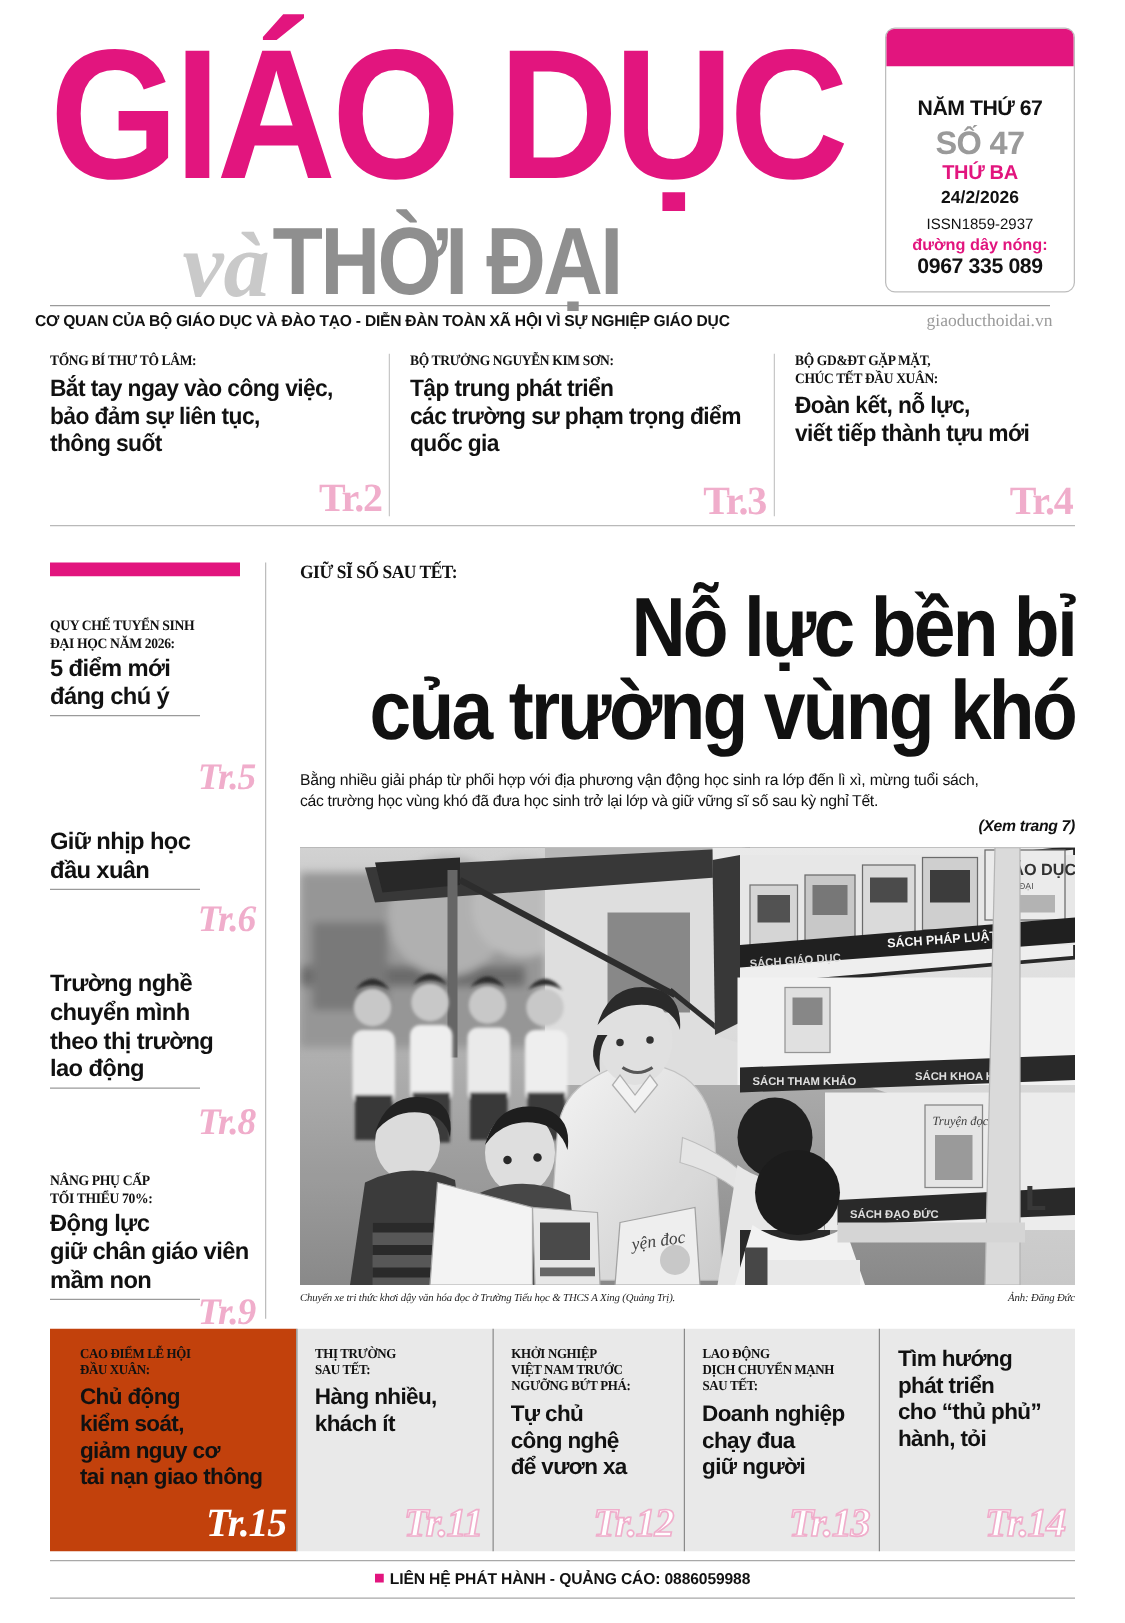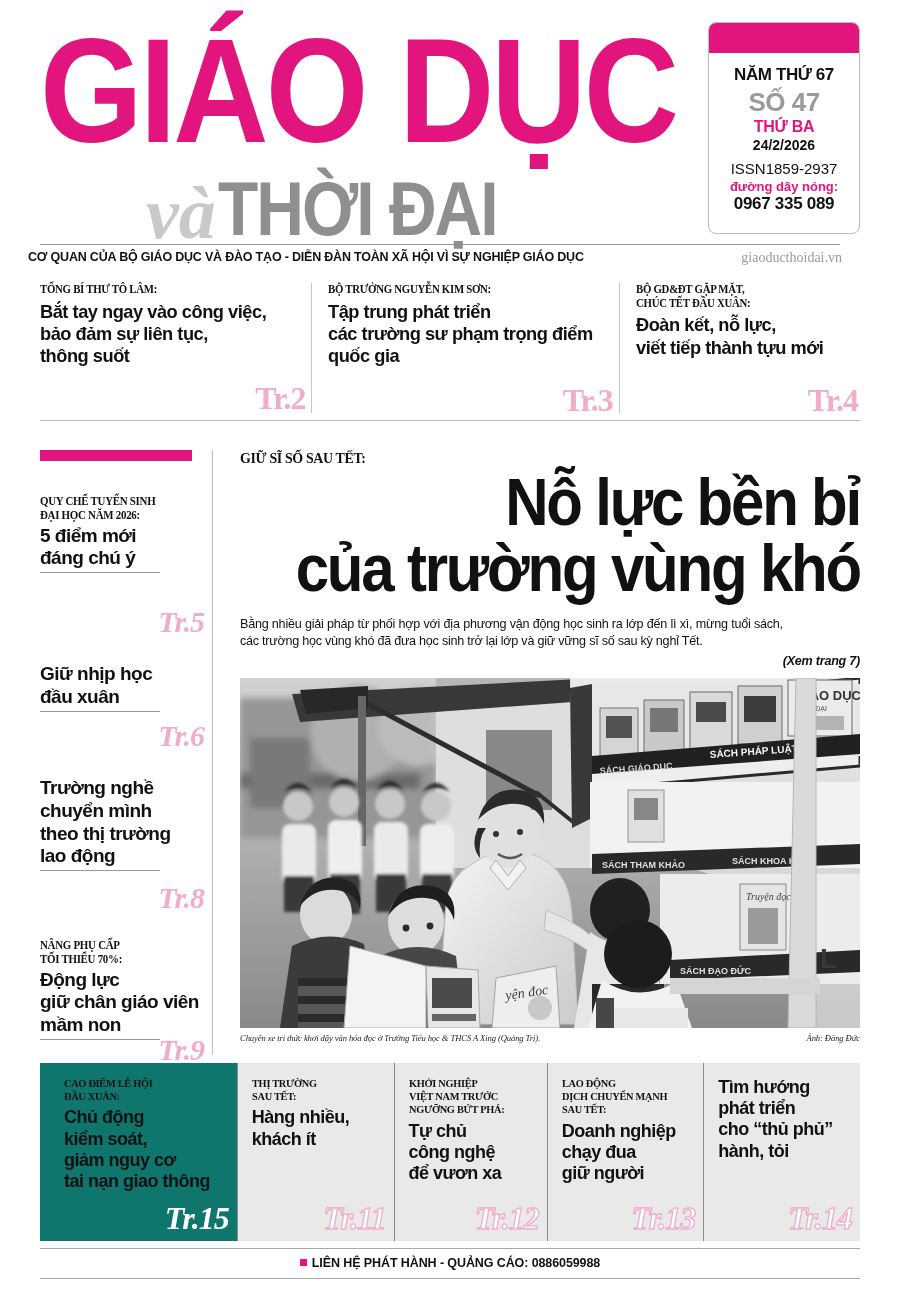--- a/index.html
+++ b/index.html
@@ -65,25 +65,25 @@
   }
 
   
   .infobox{
     position:absolute;right:40px;top:22px;
     width:150px;height:210px;
     border:1px solid #bdbdbd;border-radius:8px;
     background:#fff;overflow:hidden;text-align:center;
   }
   .infobox-bar{height:30px;background:#E2157E;}
-  .ib-year{margin-top:12px;font-size:17px;font-weight:bold;letter-spacing:-0.4px;color:#111;}
+  .ib-year{margin-top:24px;font-size:17px;font-weight:bold;letter-spacing:-0.4px;color:#111;}
   .ib-issue{margin-top:2px;font-size:26px;font-weight:bold;color:#9a9a9a;letter-spacing:-0.5px;}
   .ib-day{margin-top:0px;font-size:16px;font-weight:bold;color:#E2157E;letter-spacing:-0.3px;}
   .ib-date{margin-top:1px;font-size:14px;font-weight:bold;color:#111;}
-  .ib-issn{margin-top:7px;font-size:15px;color:#111;}
+  .ib-issn{margin-top:7px;font-size:12px;color:#111;}
   .ib-hotline-label{margin-top:2px;font-size:13px;font-weight:bold;color:#E2157E;}
   .ib-hotline{margin-top:0px;font-size:17px;font-weight:bold;color:#111;letter-spacing:-0.3px;}
 
   
   .topteasers{position:absolute;left:40px;top:283px;width:820px;height:130px;display:flex;}
   .tt{position:relative;padding-right:14px;}
   .tt + .tt{border-left:1.5px solid #c8c8c8;padding-left:16px;}
   .tt1{width:272px;}
   .tt2{width:292px;}
   .tt3{width:222px;}
@@ -167,21 +167,21 @@
   .photo-caption{
     position:absolute;left:200px;top:583px;width:620px;
     display:flex;justify-content:space-between;
     font-family:"Liberation Serif", serif;
     font-style:italic;font-size:8.6px;color:#222;letter-spacing:-0.1px;
   }
 
   
   .strip{position:absolute;left:40px;top:1063px;width:820px;height:178px;display:flex;}
   .sc{position:relative;padding:14px 10px 0 14px;}
-  .sc-dark{background:#0f766e;width:188px;padding-left:24px;}
+  .sc-dark{background:#c2410c;width:188px;padding-left:24px;}
   .sc-light{background:#e9e9e9;}
   .sc2{width:152px;border-left:1.3px solid #8a8a8a;}
   .sc3{width:148px;border-left:1.3px solid #8a8a8a;}
   .sc4{width:152px;border-left:1.3px solid #8a8a8a;}
   .sc5{width:152px;border-left:1.3px solid #8a8a8a;}
   .sc-kicker{
     font-family:"Liberation Serif", serif;
     font-size:11px;font-weight:bold;color:#111;
     line-height:1.2;letter-spacing:-0.3px;
     transform:scaleX(0.94);transform-origin:left top;

